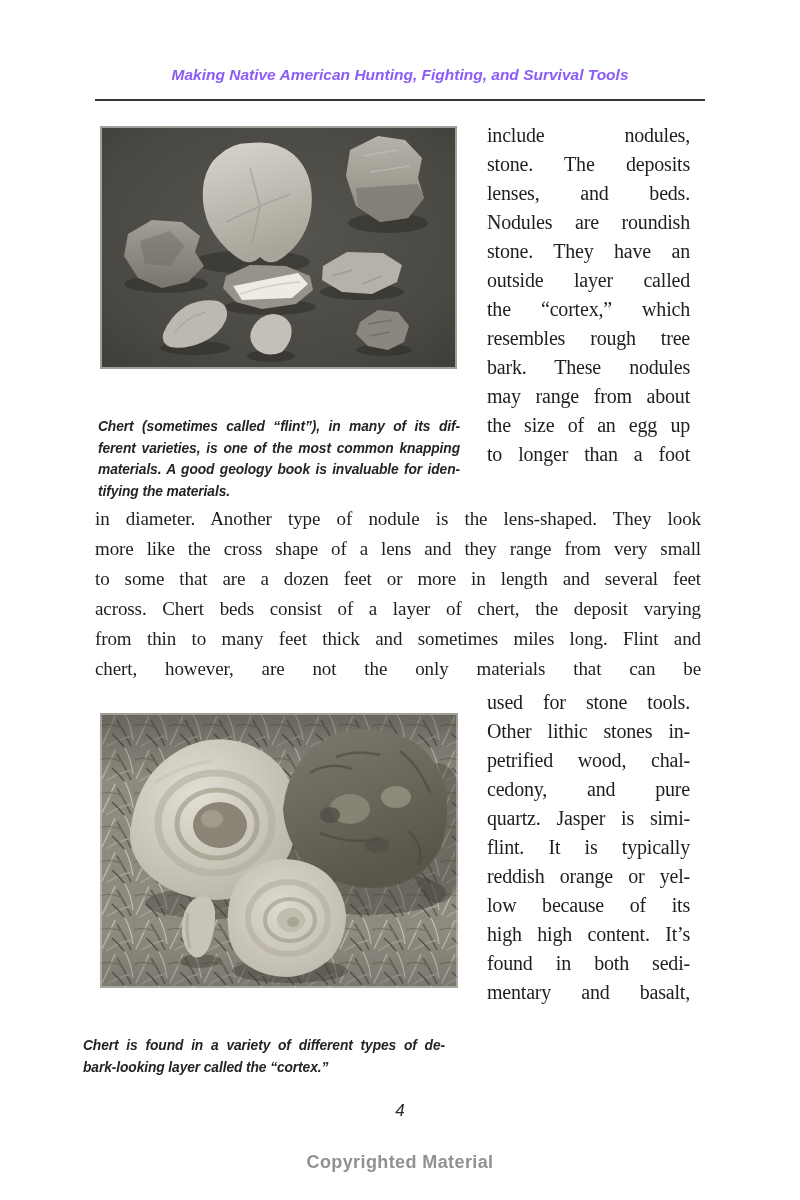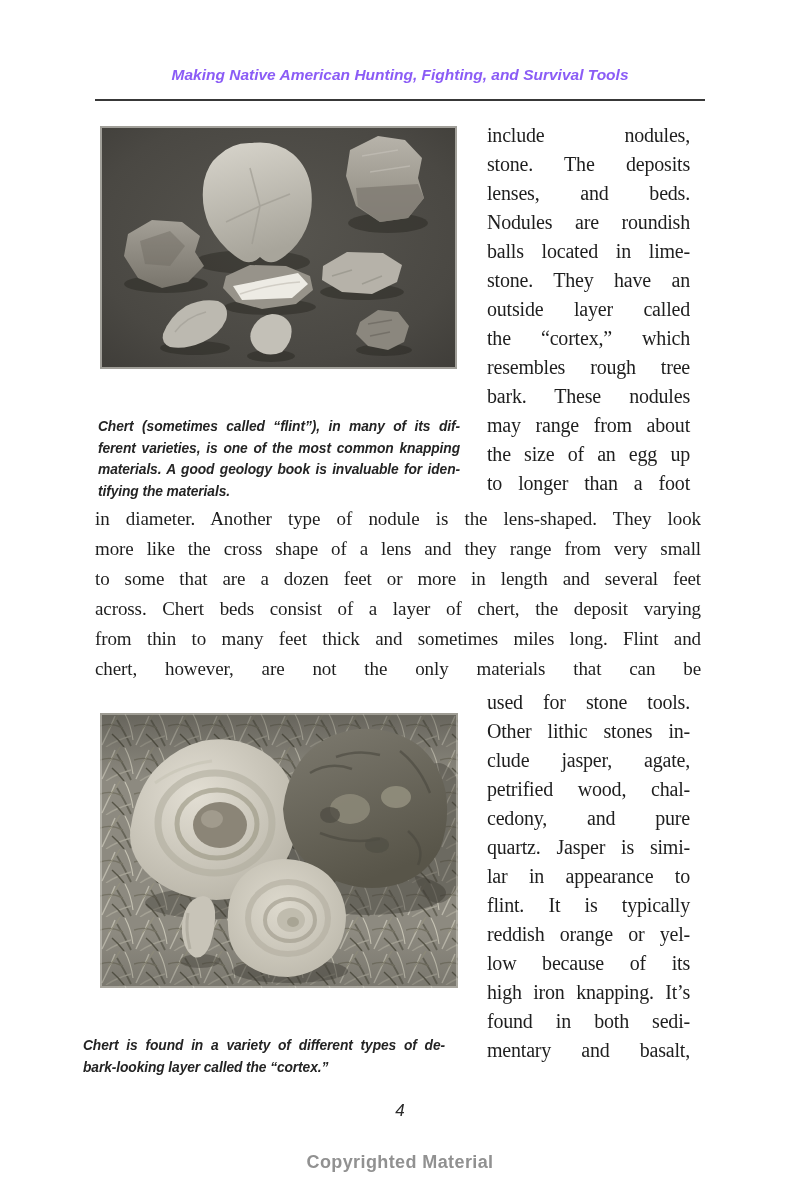--- a/index.html
+++ b/index.html
@@ -151,21 +151,20 @@
       <div class="tline">ferent varieties, is one of the most common knapping</div>
       <div class="tline">materials. A good geology book is invaluable for iden-</div>
       <div class="tline lastline">tifying the materials.</div>
     </div>
 
   <div class="col col1">
       <div class="tline">include nodules,</div>
       <div class="tline">stone. The deposits</div>
       <div class="tline">lenses, and beds.</div>
       <div class="tline">Nodules are roundish</div>
-      <div class="tline">balls located in lime-</div>
       <div class="tline">stone. They have an</div>
       <div class="tline">outside layer called</div>
       <div class="tline">the “cortex,” which</div>
       <div class="tline">resembles rough tree</div>
       <div class="tline">bark. These nodules</div>
       <div class="tline">may range from about</div>
       <div class="tline">the size of an egg up</div>
       <div class="tline">to longer than a foot</div>
     </div>
 
@@ -252,29 +251,27 @@
   </div>
 
   <div class="caption cap2">
       <div class="tline">Chert is found in a variety of different types of de-</div>
       <div class="tline lastline">bark-looking layer called the “cortex.”</div>
     </div>
 
   <div class="col col2">
       <div class="tline">used for stone tools.</div>
       <div class="tline">Other lithic stones in-</div>
-      <div class="tline">clude jasper, agate,</div>
       <div class="tline">petrified wood, chal-</div>
       <div class="tline">cedony, and pure</div>
       <div class="tline">quartz. Jasper is simi-</div>
-      <div class="tline">lar in appearance to</div>
       <div class="tline">flint. It is typically</div>
       <div class="tline">reddish orange or yel-</div>
       <div class="tline">low because of its</div>
-      <div class="tline">high iron knapping. It’s</div>
+      <div class="tline">high high content. It’s</div>
       <div class="tline">found in both sedi-</div>
       <div class="tline">mentary and basalt,</div>
     </div>
 
   <div class="page-number">4</div>
 
   <div class="copyright">Copyrighted Material</div>
 
 </div>
 

